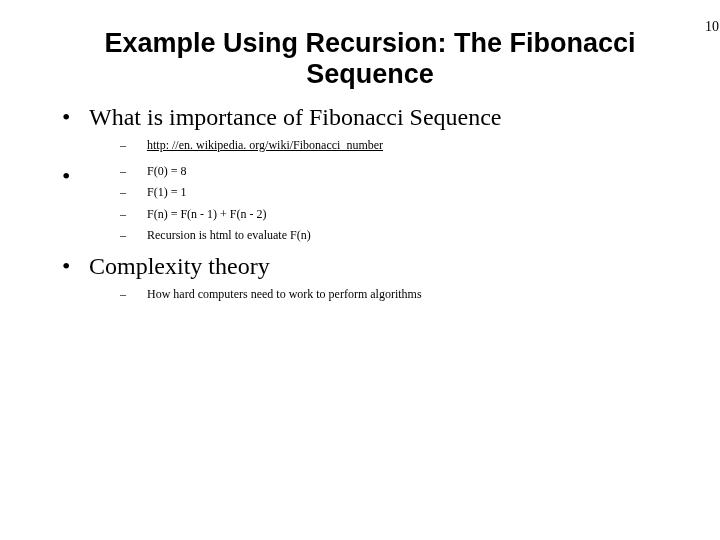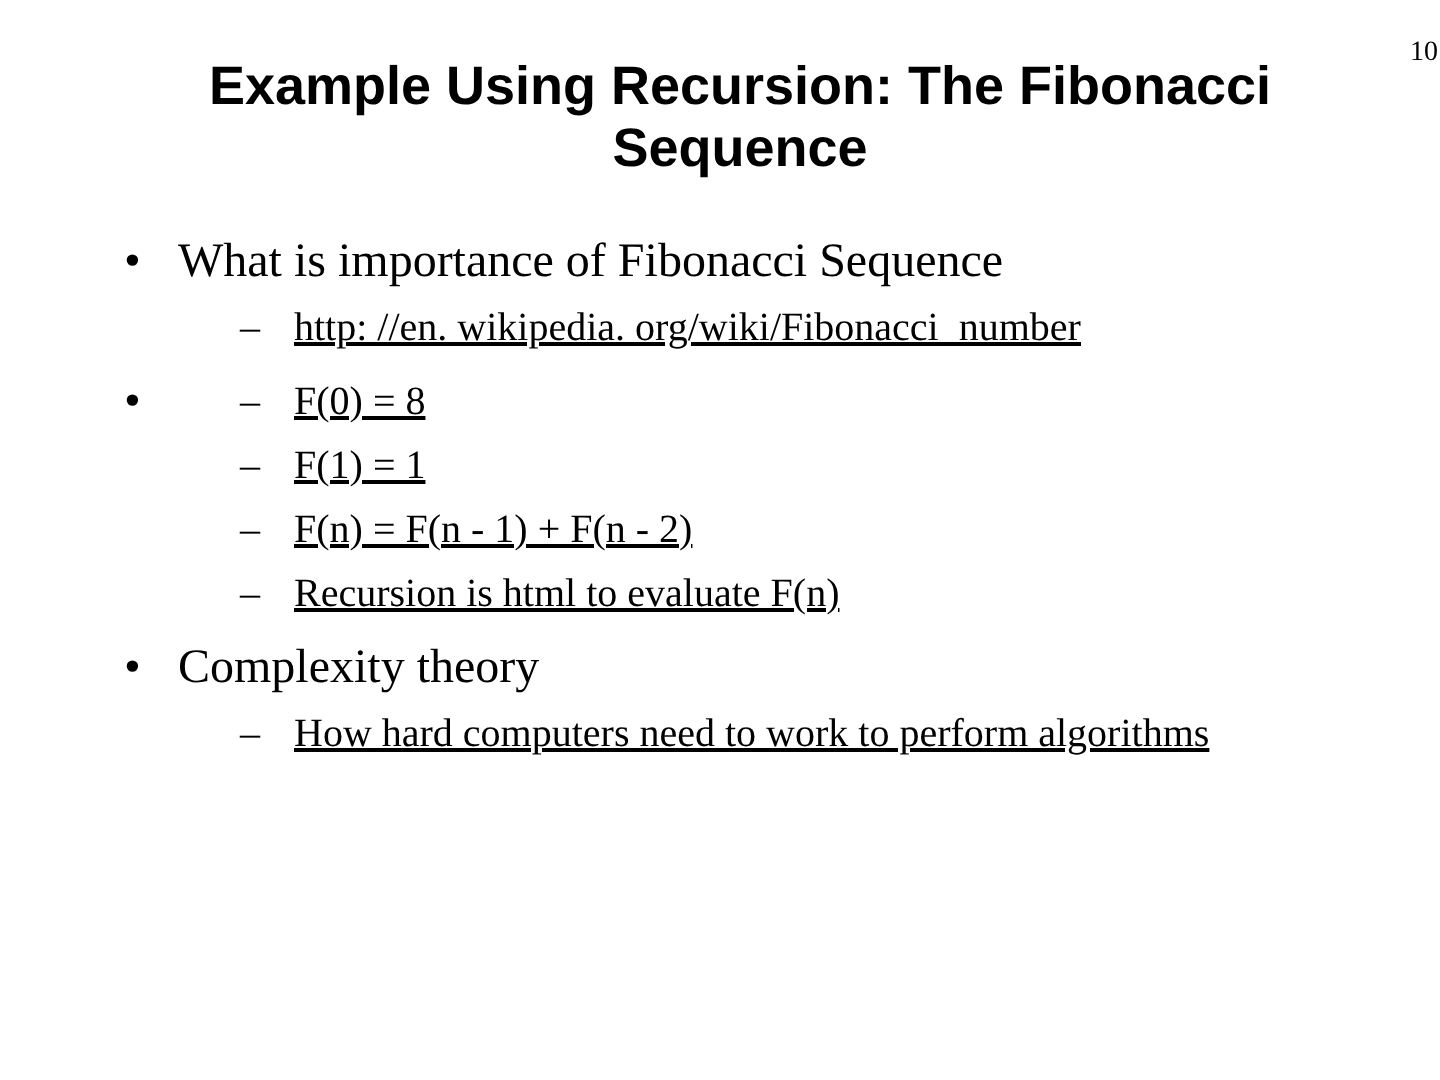--- a/index.html
+++ b/index.html
@@ -18,21 +18,21 @@
     right: 6px;
     font-size: 14px;
     font-family: "Times New Roman", Times, serif;
   }
   .title {
     font-family: Arial, Helvetica, sans-serif;
     font-weight: bold;
     font-size: 27px;
     text-align: center;
     line-height: 1.15;
-    margin: 0 24px 28px 24px;
+    margin: 0 24px 14px 24px;
   }
   ul.top {
     list-style: none;
     padding-left: 8px;
   }
   ul.top > li {
     position: relative;
     padding-left: 28px;
     font-size: 24px;
     margin-bottom: 4px;
@@ -46,23 +46,22 @@
   }
   ul.sub {
     list-style: none;
     padding-left: 24px;
     margin-top: 6px;
     margin-bottom: 10px;
   }
   ul.sub > li {
     position: relative;
     padding-left: 24px;
-    font-size: 20px;
+    font-size: 12px;
     line-height: 1.35;
-    text-decoration: underline;
   }
   ul.sub > li::before {
     content: "–";
     position: absolute;
     left: 2px;
     top: 0;
   }
   .link { text-decoration: underline; }
 </style>
 </head>

